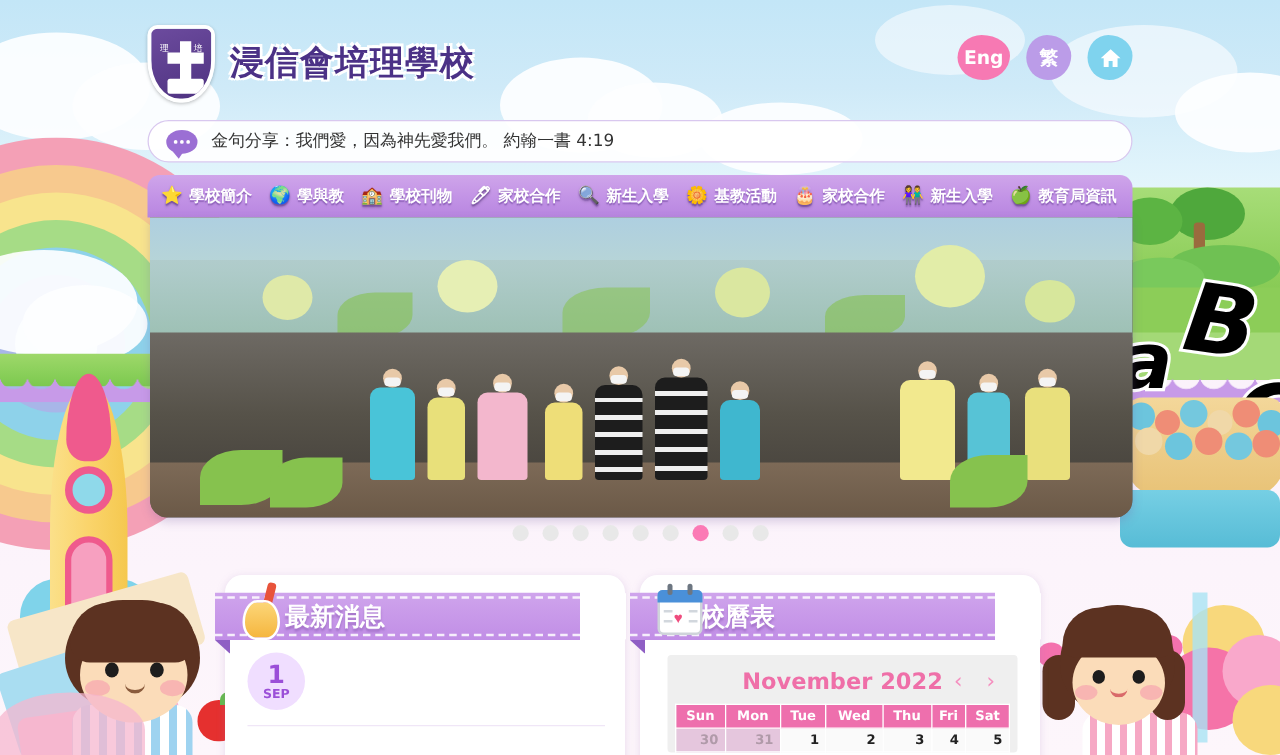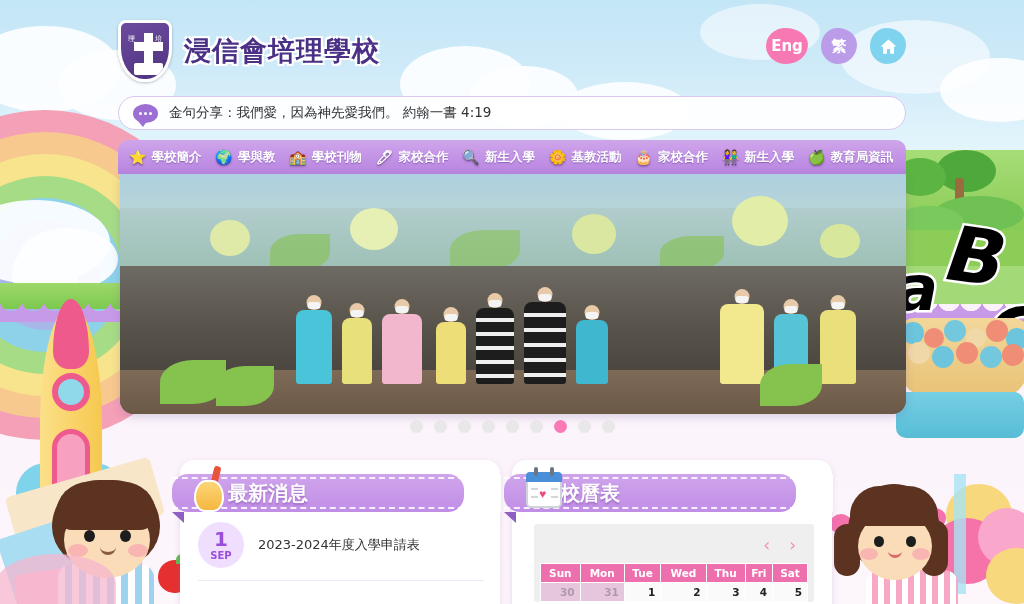--- a/index.html
+++ b/index.html
@@ -231,21 +231,20 @@
   #news-panel { left: 180px; top: 460px; width: 320px; height: 160px; }
   #cal-panel  { left: 512px; top: 460px; width: 320px; height: 160px; }
   .ribbon {
     position: absolute; left: -8px; top: 14px; width: 292px; height: 38px;
     background: linear-gradient(180deg,#cfa4ec 0%, #c18ee6 100%);
     display: flex; align-items: center; padding-left: 56px;
     color: #fff; font-size: 20px; font-weight: bold;
     font-family: Liberation Sans, sans-serif;
     text-shadow: 0 2px 2px rgba(120,70,160,.45);
     clip-path: polygon(0 0, 100% 0, 100% 100%, 0 100%, 0 100%);
-    border-radius: 16px;
   }
   .ribbon::before {
     content: ""; position: absolute; left: 0; right: 0; top: 3px; height: 0;
     border-top: 2px dashed rgba(255,255,255,.85);
   }
   .ribbon::after {
     content: ""; position: absolute; left: 0; right: 0; bottom: 3px; height: 0;
     border-top: 2px dashed rgba(255,255,255,.85);
   }
   .ribbon-notch {
@@ -560,21 +559,20 @@
   <div class="ribbon-icon">
     <div class="bell-stick"></div>
     <div class="bell-body"></div>
   </div>
   <div class="news-list">
     <div class="news-row">
       <div class="news-date">
         <span class="news-day">1</span>
         <span class="news-mon">SEP</span>
       </div>
-      <div class="news-title">2023-2024年度入學申請表</div>
     </div>
   </div>
 </div>
 
 <div class="panel" id="cal-panel">
   <div class="ribbon-tail"></div>
   <div class="ribbon">校曆表</div>
   <div class="ribbon-notch"></div>
   <div class="ribbon-icon">
     <div class="cal-ic"></div>
@@ -583,20 +581,21 @@
     <div class="cal-ic-ring" style="left:30px;"></div>
     <div class="cal-ic-line" style="left:11px; top:22px; width:7px;"></div>
     <div class="cal-ic-line" style="left:31px; top:22px; width:7px;"></div>
     <div class="cal-ic-line" style="left:11px; top:30px; width:7px;"></div>
     <div class="cal-ic-line" style="left:31px; top:30px; width:7px;"></div>
     <div class="cal-ic-heart">♥</div>
   </div>
 
   <div class="cal-body">
     <div class="cal-head">
+      <div class="cal-month">November 2022</div>
       <div class="cal-prev">‹</div>
       <div class="cal-next">›</div>
     </div>
     <table class="cal-grid">
       <thead>
         <tr>
           <th>Sun</th>
           <th>Mon</th>
           <th>Tue</th>
           <th>Wed</th>

